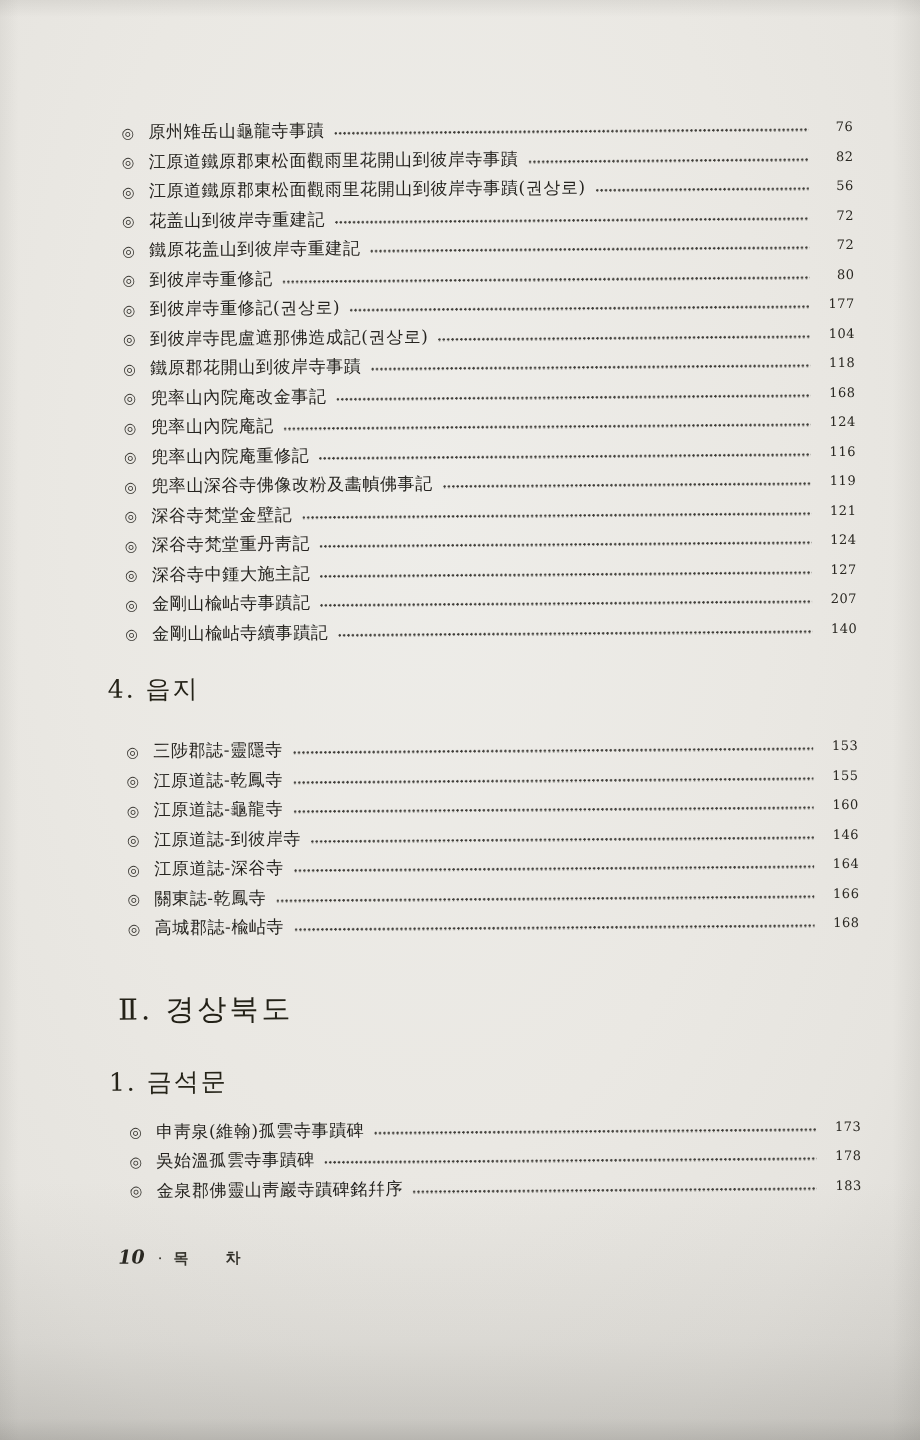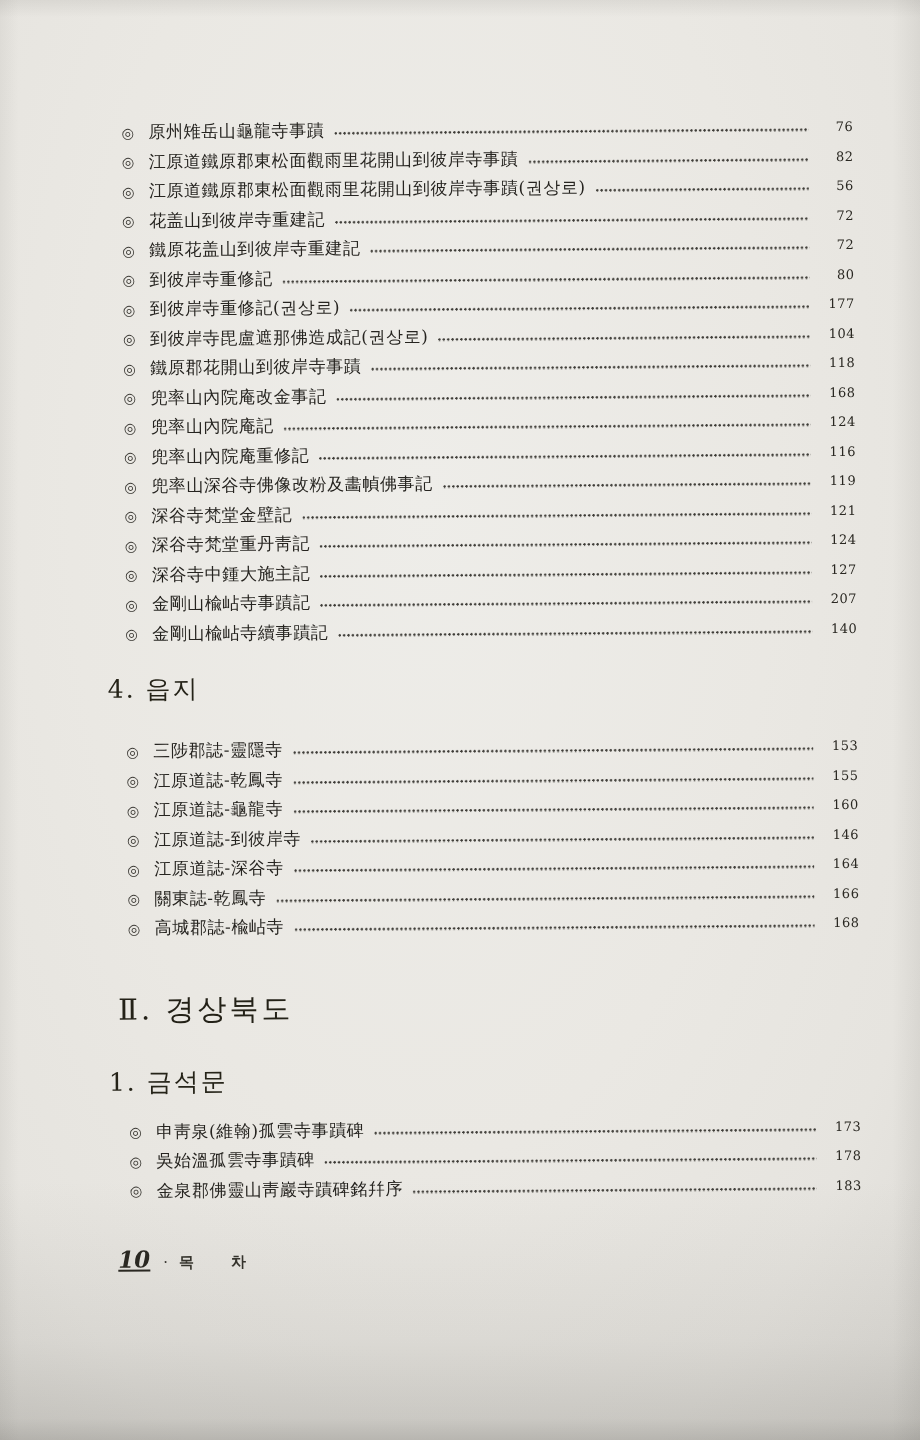--- a/index.html
+++ b/index.html
@@ -56,21 +56,21 @@
     font-weight:normal;color:#232117;
     font-size:29px;letter-spacing:3px;line-height:40px;
     margin:46px 0 0 -10px;
   }
   .h-geumseokmun{margin:36px 0 18px -20px;}
   .footer{
     display:flex;align-items:baseline;
     margin:40px 0 0 -12px;height:30px;
   }
   .folio{
-    font-style:italic;font-weight:bold;font-size:23px;color:#2a2822;text-decoration:underline;
+    font-style:italic;font-weight:bold;font-size:19px;color:#2a2822;
   }
   .fsep{font-size:15px;margin:0 11px 0 13px;color:#3a3833;}
   .flabel{
     font-size:15px;font-weight:bold;letter-spacing:1px;color:#35332c;
   }
   .flabel2{margin-left:36px;}
 </style>
 </head>
 <body>
 

